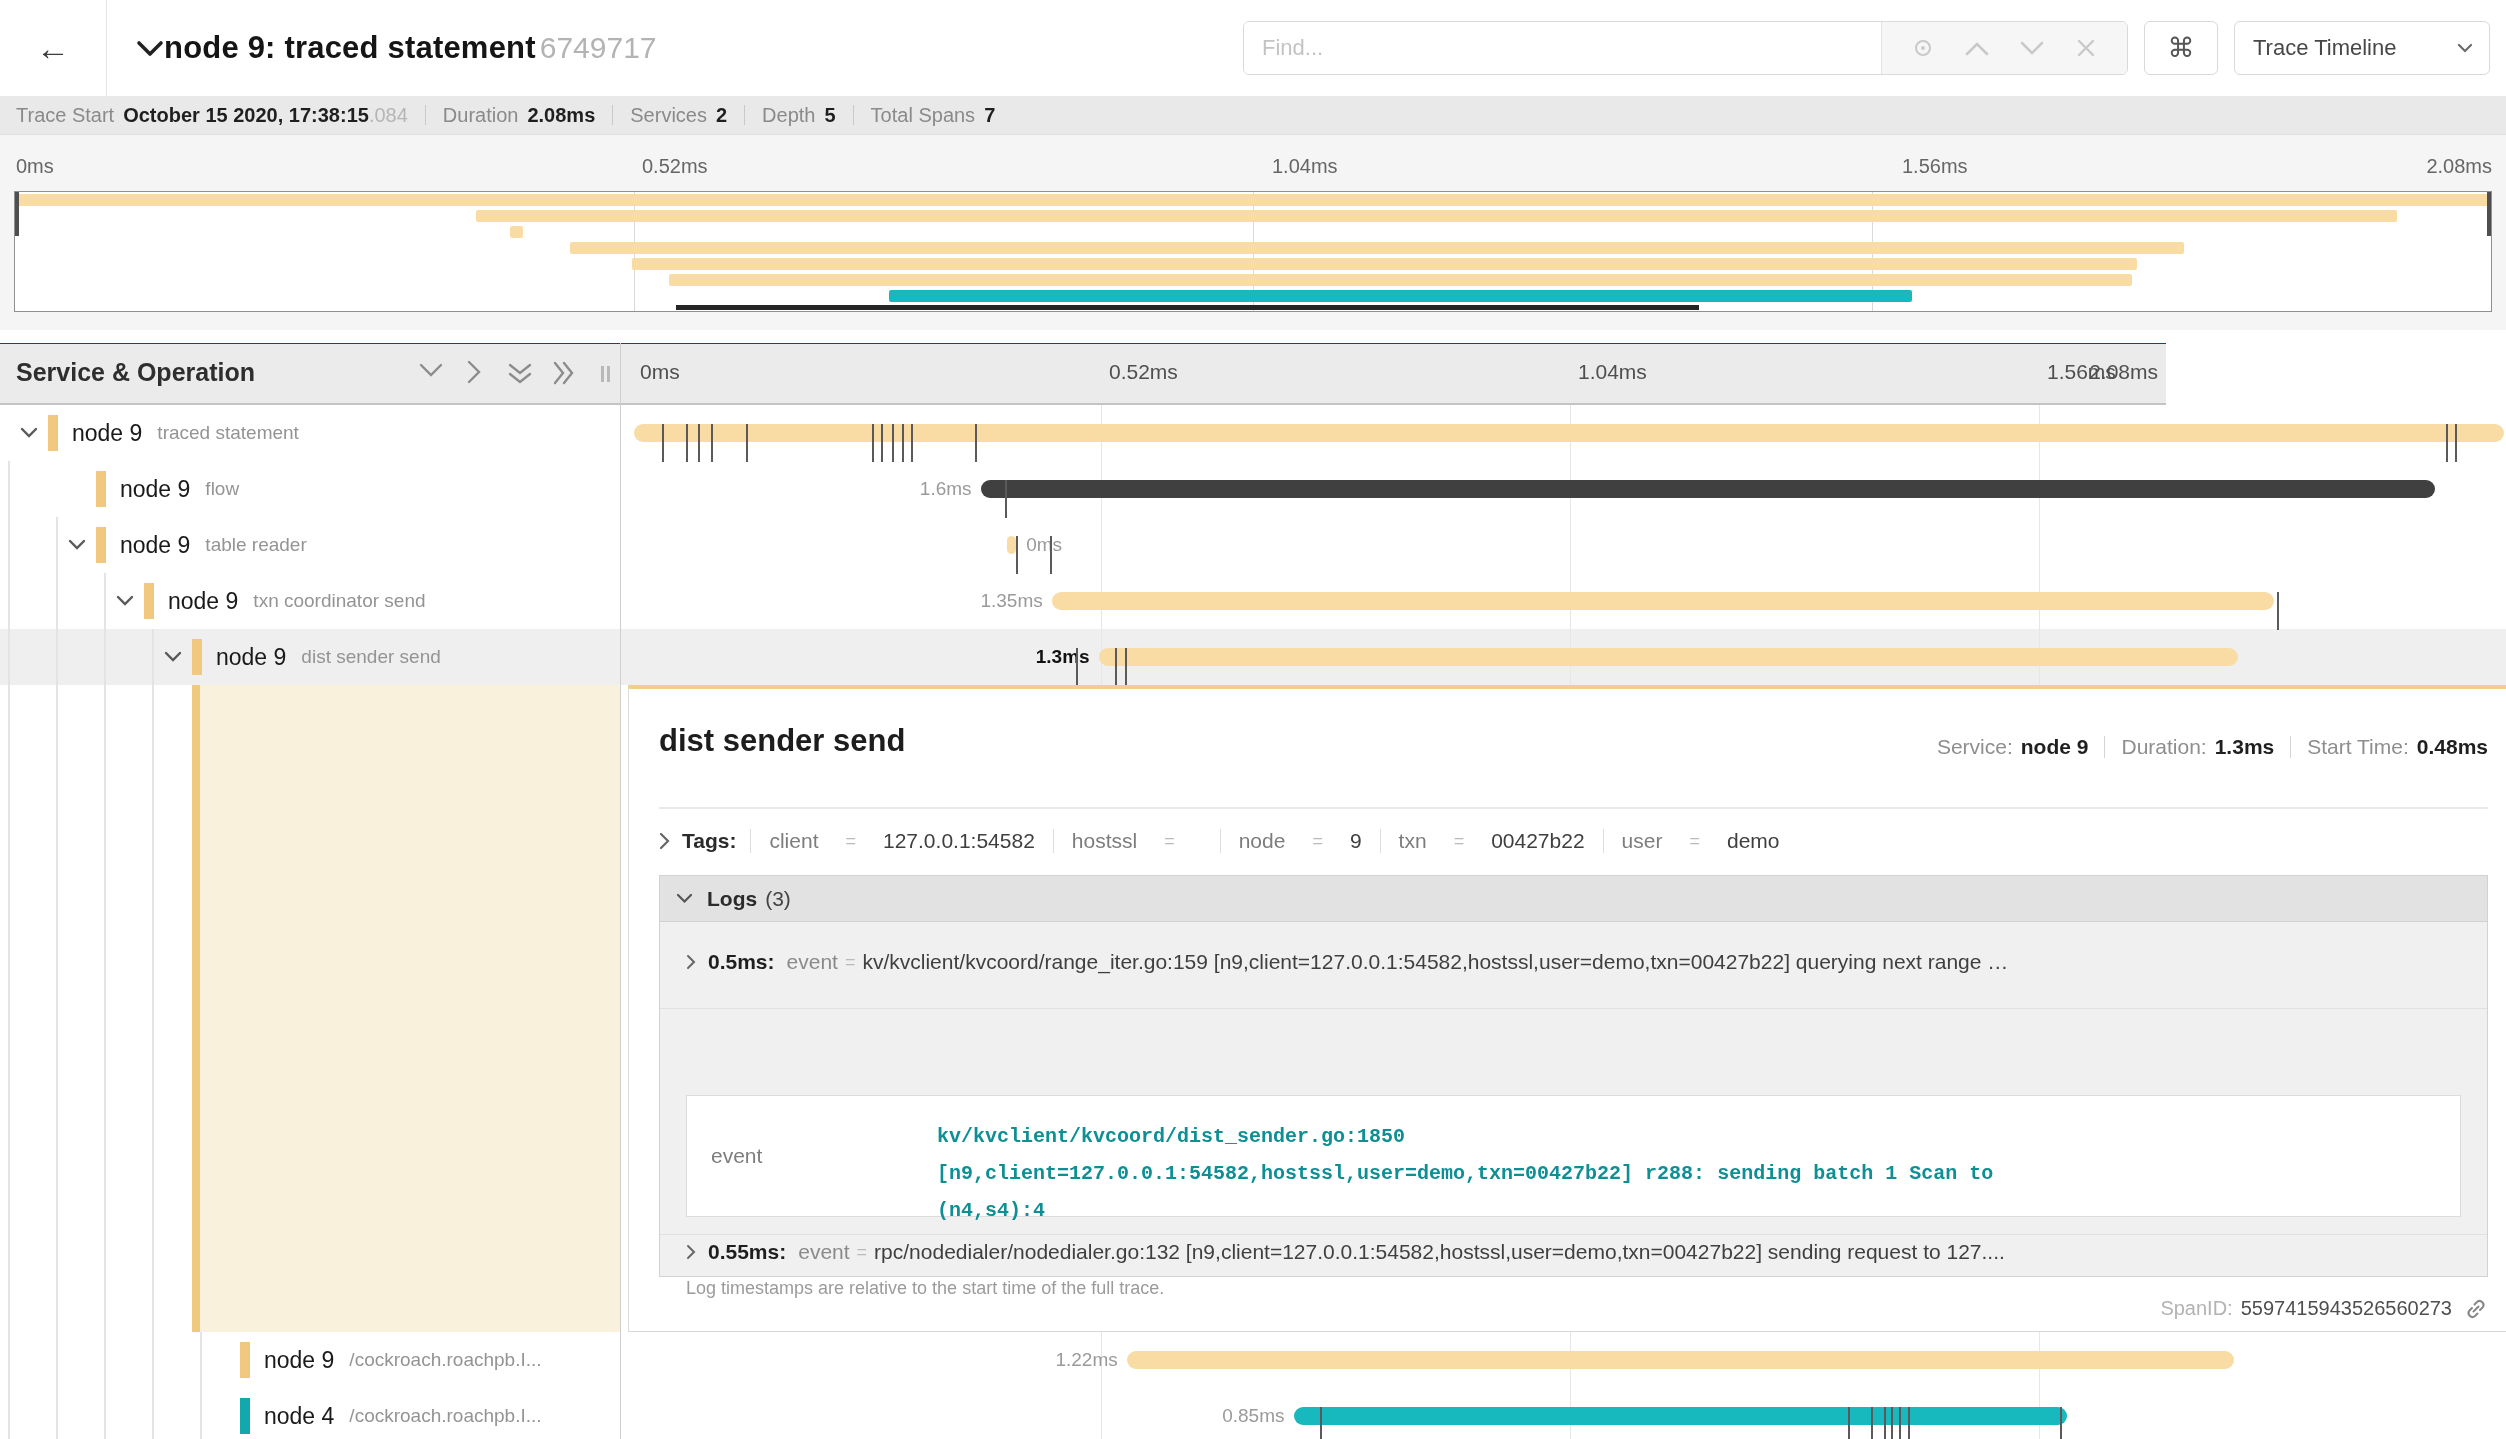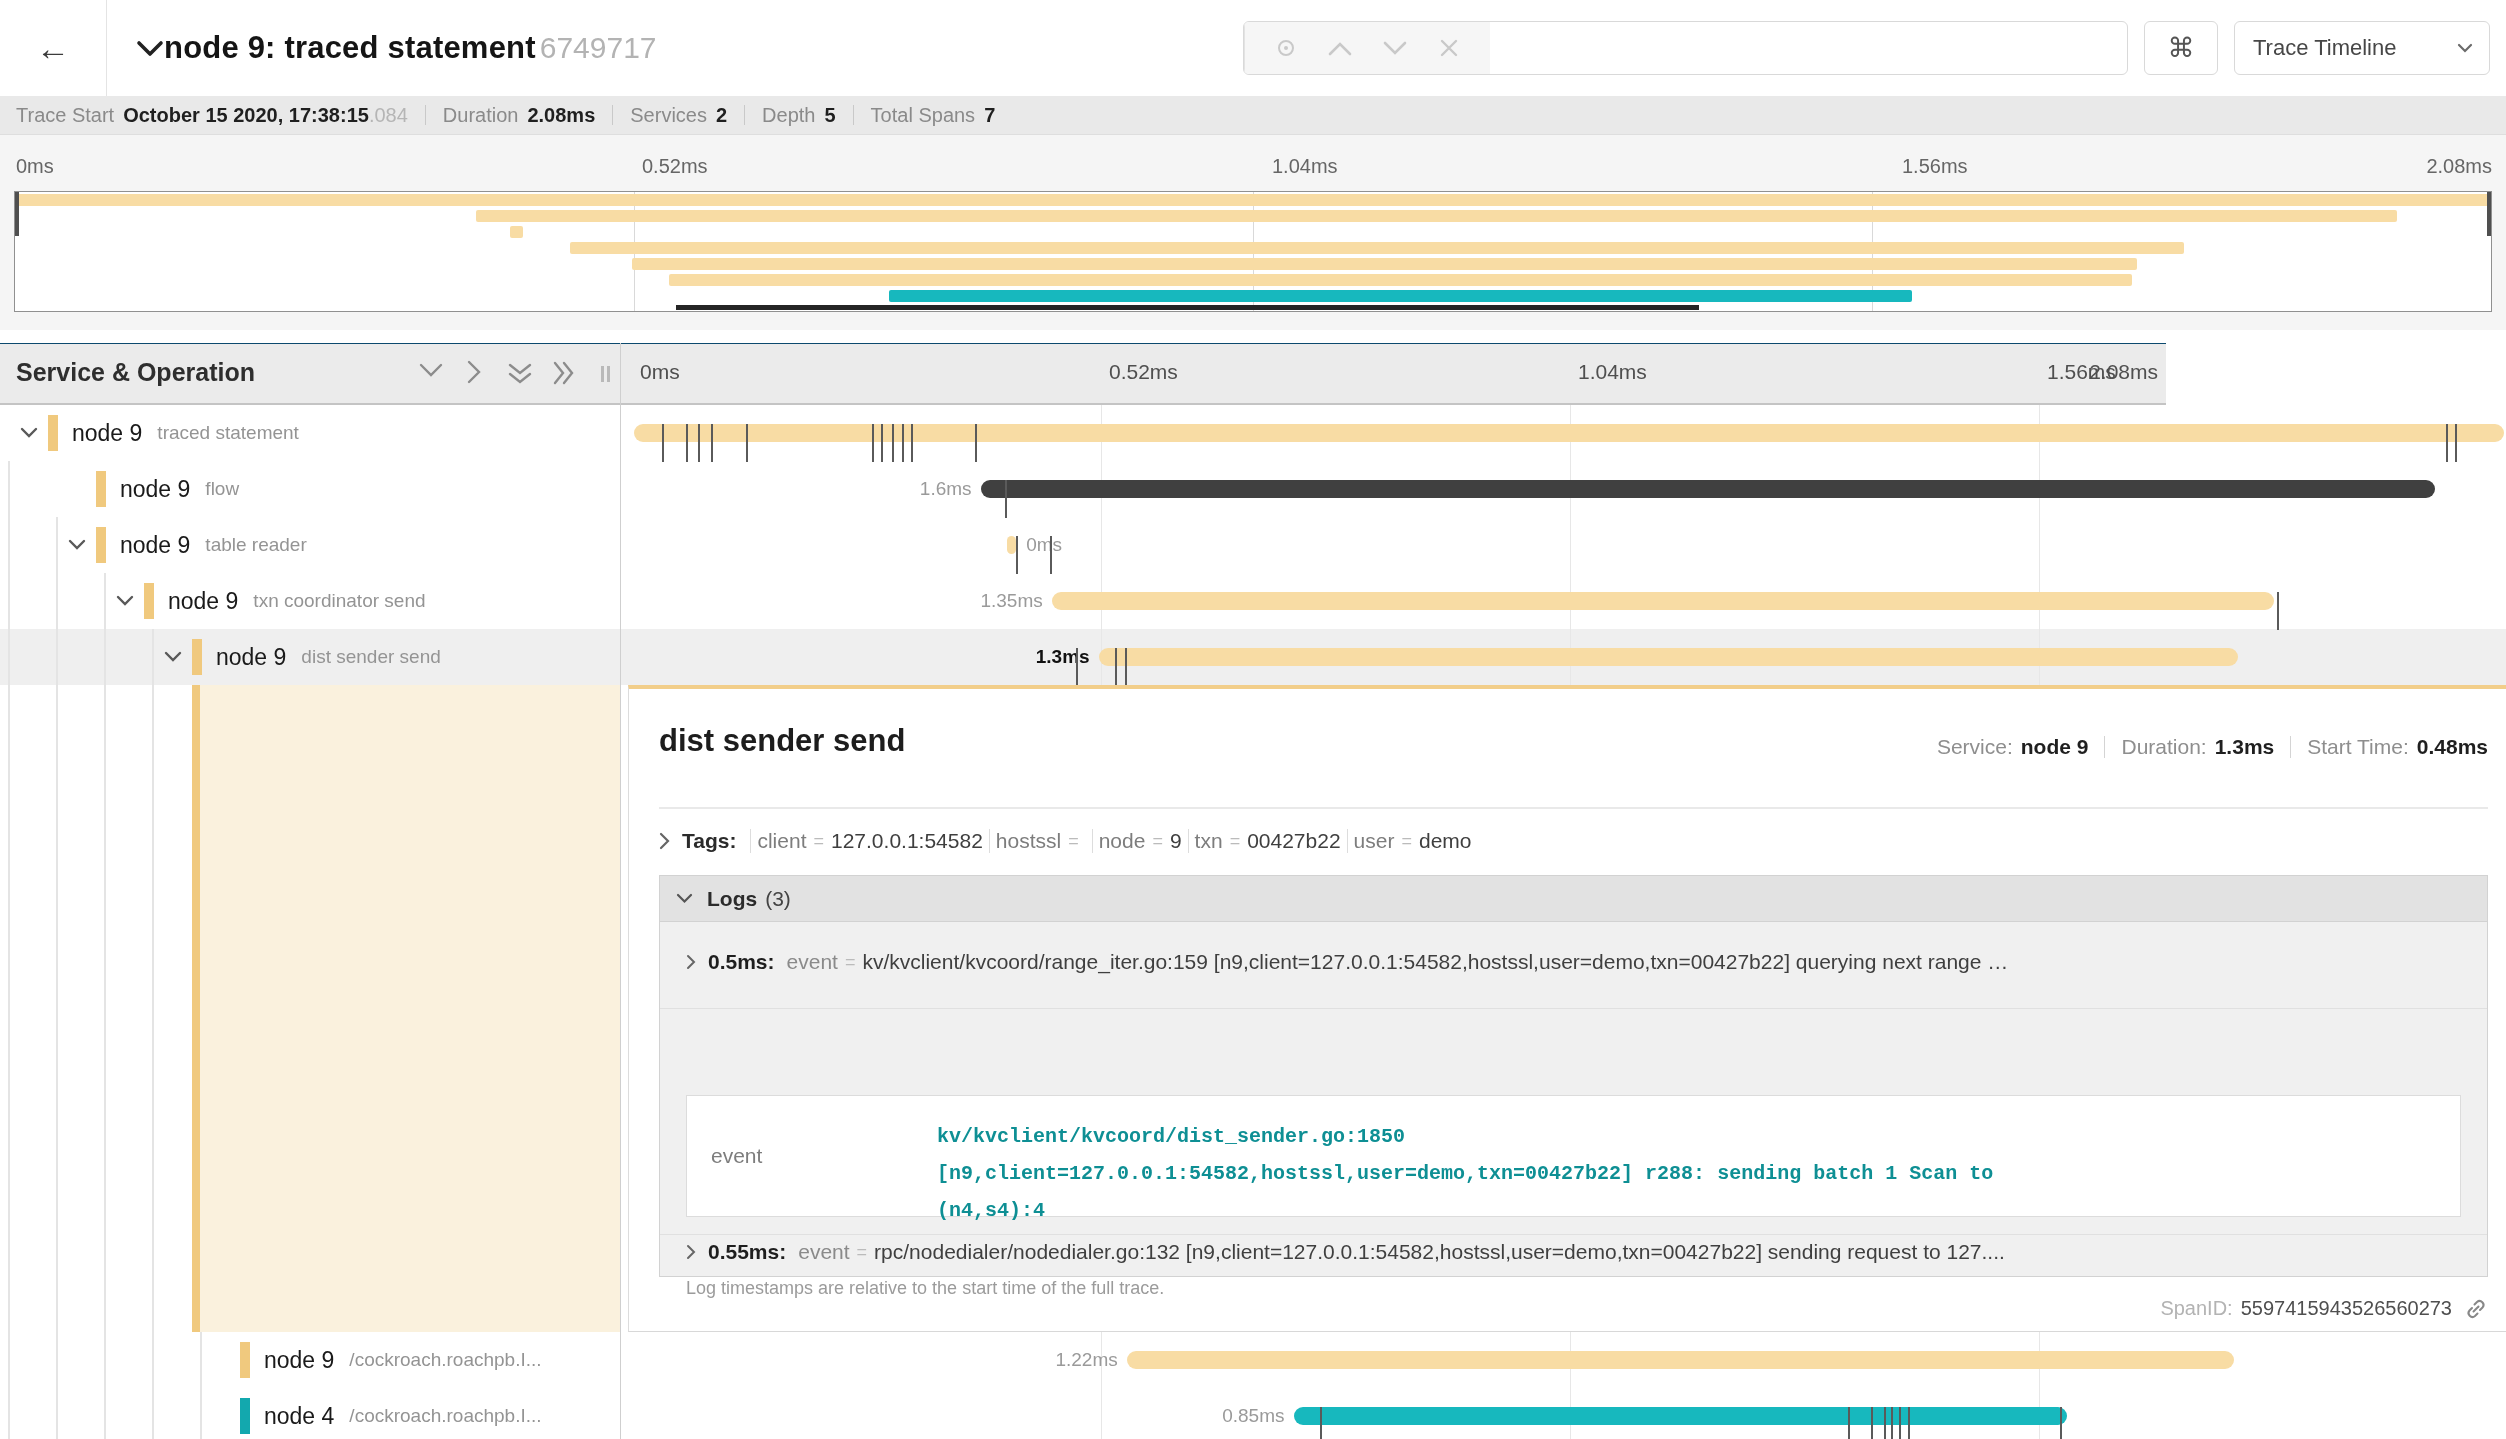--- a/index.html
+++ b/index.html
@@ -85,21 +85,21 @@
   .detail-panel { left:628px; top:685px; width:1878px; height:647px; background:#fff;
     border-top:4px solid #f2ce8a; border-left:1px solid #dcdcdc; border-bottom:1px solid #d8d8d8; z-index:5; }
   .dp-title { left:30px; top:34px; font-size:31px; font-weight:700; color:#1d1d1d; cursor:pointer; }
   .dp-overview { right:18px; top:46px; display:flex; align-items:center; font-size:21px; }
   .ov-label { color:#8e8e8e; margin-right:8px; }
   .ov-value { color:#1f1f1f; font-weight:700; }
   .ov-sep { width:1px; height:22px; background:#d4d4d4; margin:0 16px; }
   .dp-divider { left:30px; right:18px; top:118px; height:2px; background:#e9e9e9; }
   .tags-row { left:30px; top:140px; display:flex; align-items:center; font-size:21px; cursor:pointer; }
   .tags-label { font-weight:700; color:#2b2b2b; margin:0 14px 0 12px; }
-  .tag-item { display:flex; align-items:center; padding:0 6px; border-left:1px solid #ddd; }
+  .tag-item { display:flex; align-items:center; padding:0 18px; border-left:1px solid #ddd;gap:20px; }
   .tag-item:first-of-type { border-left:none; padding-left:0; }
   .tag-key { color:#7d7d7d; }
   .tag-eq { color:#bbb; margin:0 7px; font-size:18px; }
   .tag-val { color:#3f3f3f; }
   .logs-box { left:30px; right:18px; top:186px; height:402px; border:1px solid #d2d2d2; background:#f0f0f0; }
   .logs-header { height:46px; background:#e2e2e2; border-bottom:1px solid #d2d2d2;
     display:flex; align-items:center; padding-left:16px; font-size:21px; color:#2b2b2b; cursor:pointer; }
   .logs-title { font-weight:700; margin:0 8px 0 14px; }
   .logs-count { color:#444; }
   .log-line { position:absolute; left:26px; right:24px; display:flex; align-items:center; font-size:21px; white-space:nowrap; overflow:hidden; cursor:pointer; }
@@ -130,20 +130,21 @@
     <span class="collapser">
       <svg width="28" height="17" viewBox="0 0 28 17">
           <path d="M3 3 L14 14 L25 3" fill="none" stroke="#222" stroke-width="3.6" stroke-linecap="round" stroke-linejoin="round"></path>
         </svg>
     </span>
     <span class="trace-title">node 9: traced statement</span>
     <span class="trace-id">6749717</span>
   </div>
 
   <div class="abs find-box">
+    <input class="find-input" placeholder="Find..." style="">
     <div class="find-suffix">
       <span class="sfx-icon">
         <svg width="22" height="22" viewBox="0 0 22 22">
             <circle cx="11" cy="11" r="7" fill="none" stroke="#c9c9c9" stroke-width="2"></circle>
             <circle cx="11" cy="11" r="2" fill="#c9c9c9"></circle>
           </svg>
       </span>
       <span class="sfx-icon">
         <svg width="24" height="15" viewBox="0 0 24 15">
             <path d="M2 13 L12 3 L22 13" fill="none" stroke="#c9c9c9" stroke-width="2.6" stroke-linecap="round"></path>

